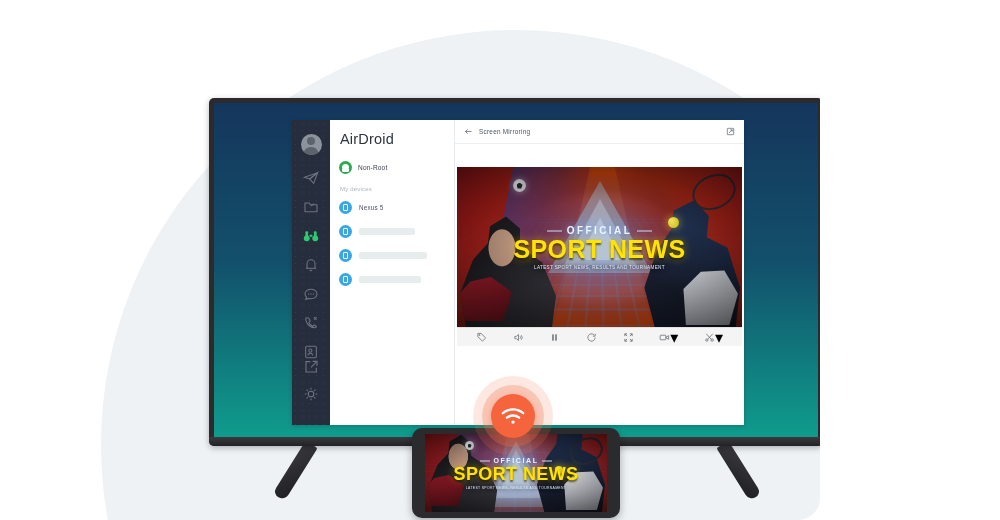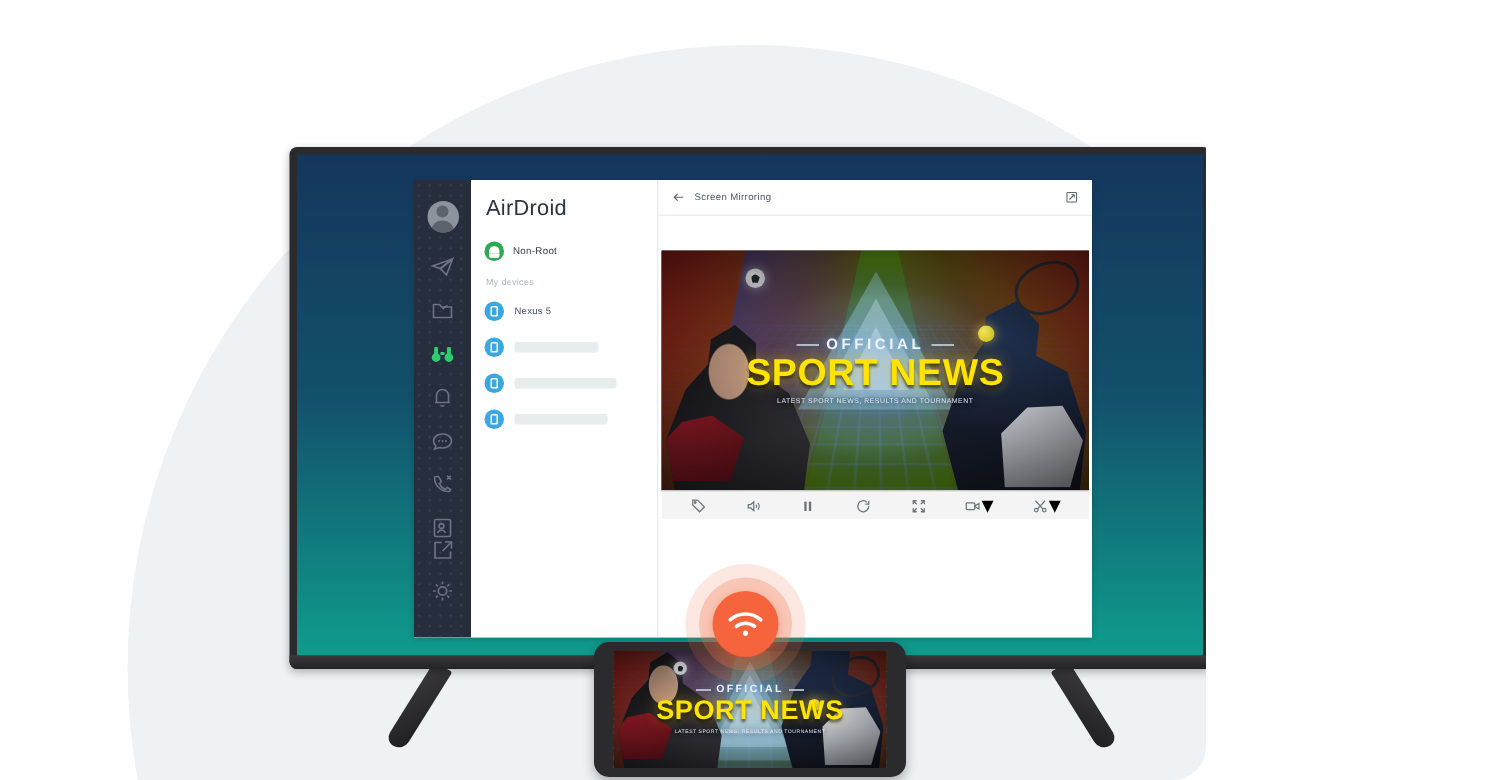--- a/index.html
+++ b/index.html
@@ -1,21 +1,21 @@
 <!DOCTYPE html>
 <html><head>
 <meta charset="utf-8">
 <style>
   html,body{margin:0;padding:0;}
   body{
     width:1000px;height:520px;position:relative;overflow:hidden;
     background:#ffffff;
     font-family:"Liberation Sans", sans-serif;
   }
-  #stage{position:absolute;left:0;top:0;width:804px;height:520px;overflow:hidden;border-radius:22px;}
+  #stage{position:absolute;left:16px;top:0;width:804px;height:520px;overflow:hidden;border-radius:22px;}
 
   
   .bg-circle{
     position:absolute;left:85px;top:30px;width:830px;height:830px;
     border-radius:50%;
     background:#eef2f5;
   }
 
   
   .tv-frame{
@@ -120,21 +120,21 @@
   .pop-ic{width:9px;height:9px;color:#5b6470;flex:none;}
   .pop-ic svg{width:100%;height:100%;display:block;}
 
   .player-wrap{flex:1;display:flex;flex-direction:column;
     align-items:center;justify-content:flex-start;padding-top:23px;}
   .player{
     width:285px;height:160px;background:#05060a;position:relative;overflow:hidden;
   }
 
   
-  .art{position:absolute;inset:0;overflow:hidden;background:#4d7c0f;}
+  .art{position:absolute;inset:0;overflow:hidden;background:#c2410c;}
   .art .grid{
     position:absolute;inset:0;
     background-image:linear-gradient(rgba(90,130,190,.30) 1px,transparent 1px),
                      linear-gradient(90deg,rgba(90,130,190,.30) 1px,transparent 1px);
     background-size:9px 9px;
     transform:perspective(120px) rotateX(42deg) scale(1.5);
     transform-origin:center 72%;
     opacity:.85;
   }
   .art .glowc{

